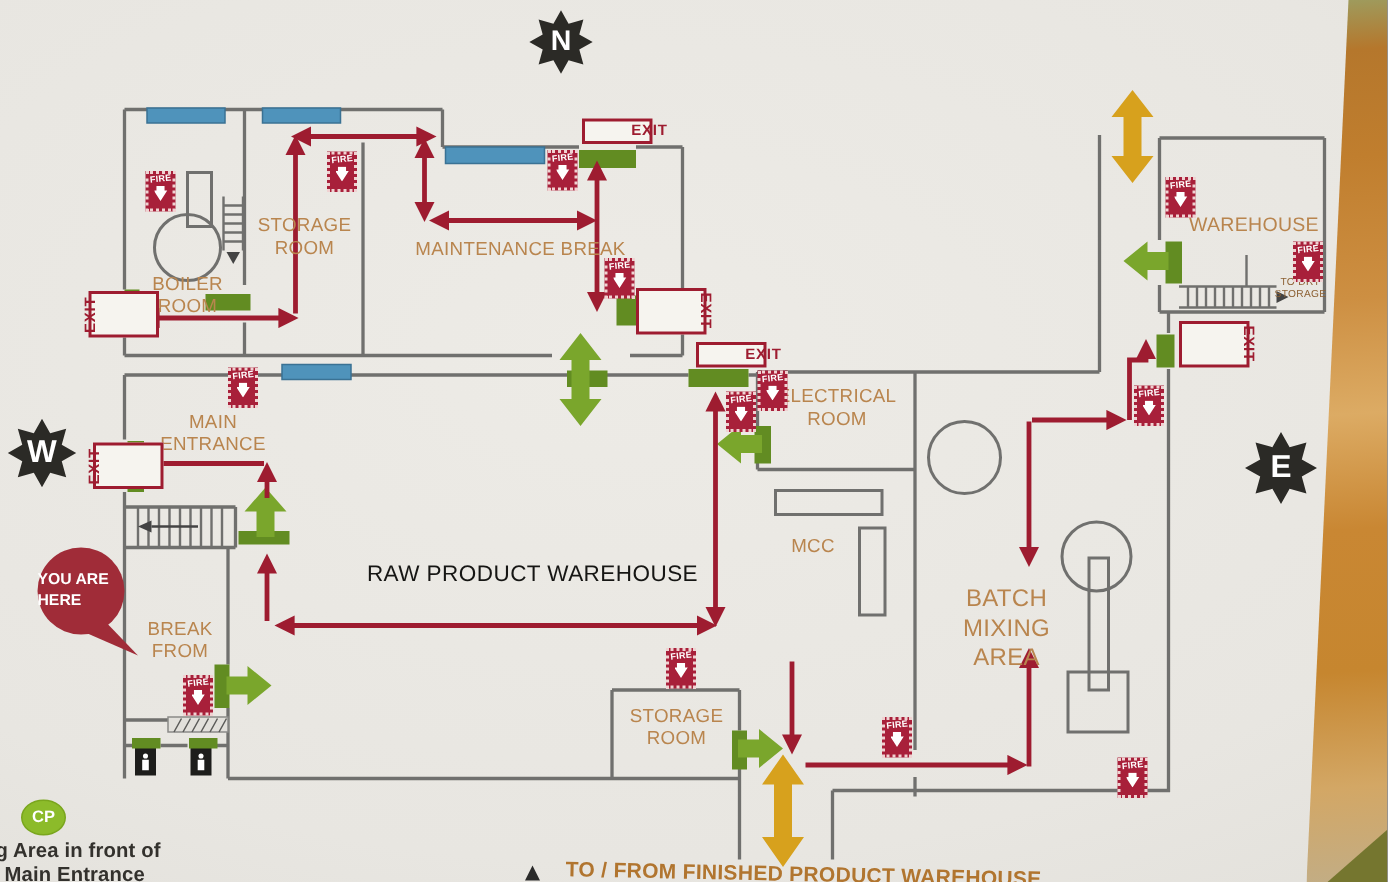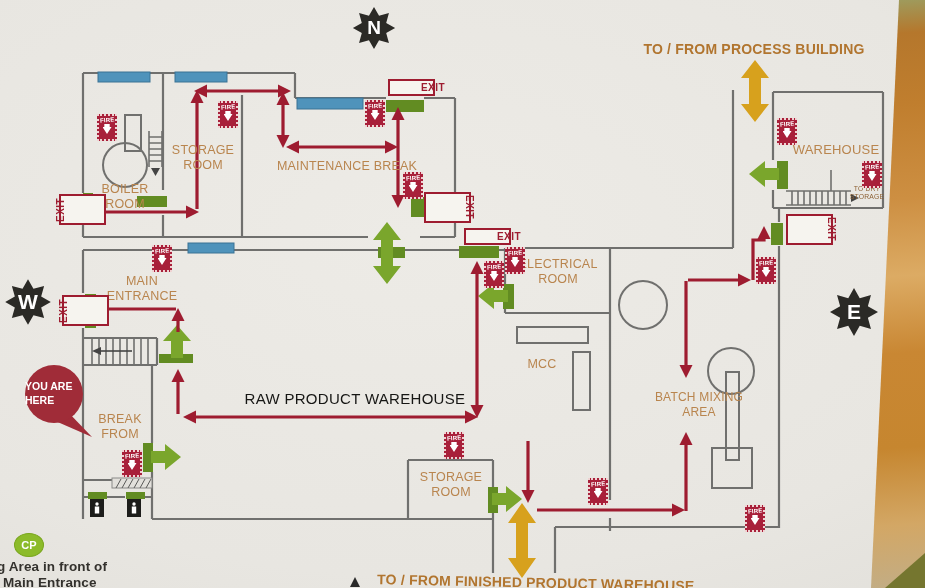--- a/index.html
+++ b/index.html
@@ -9,21 +9,21 @@
   svg{position:absolute;left:0;top:0;}
   
   .wallband{position:absolute;right:0;top:0;width:57px;height:588px;
     clip-path:polygon(31px 0,57px 0,57px 588px,3px 588px);
     background:linear-gradient(176deg,#9d9d60 0%,#b5772c 6%,#c07e2e 18%,#cd8f42 34%,#dcab64 47%,#c98733 60%,#c6862f 76%,#d3a765 89%,#c2ad85 100%);}
   .wallband2{position:absolute;right:0;top:545px;width:42px;height:43px;
     clip-path:polygon(42px 8px,42px 43px,2px 43px);background:#75762f;}
   
   .rlabel{position:absolute;font-weight:normal;color:#b9854e;text-align:center;
     line-height:1.22;letter-spacing:.2px;}
-  .big{color:#161614;letter-spacing:.3px;margin-top:16px;}
+  .big{color:#161614;letter-spacing:.3px;}
   .ext-route{position:absolute;font-weight:bold;color:#b1752f;text-align:center;letter-spacing:.2px;white-space:nowrap;}
   
   .exit{position:absolute;background:#f6f4ef;border:2px solid #9e1c30;color:#9e1c30;
     font:bold 10px/1 "Liberation Sans",sans-serif;display:flex;align-items:center;justify-content:center;
     letter-spacing:.5px;box-sizing:border-box;z-index:6;padding-left:43px;}
   .exit.h{width:31px;height:17px;}
   .exit.v{width:18px;height:31px;writing-mode:vertical-rl;}
   .exit.vccw{width:18px;height:31px;writing-mode:vertical-rl;transform:rotate(180deg);}
   
   .fire{position:absolute;width:20px;height:27px;background:#a8203a;border:2px dotted #f0d2d2;
@@ -186,32 +186,31 @@
     <polygon points="350,587 355,577 360,587" fill="#2a2a2a"></polygon>
   </svg>
 
   <div class="wallband"></div>
   <div class="wallband2"></div>
 
   <div class="cl" style="left:363px;top:17px;width:22px;font-size:19px;">N</div>
   <div class="cl" style="left:15px;top:290px;width:26px;font-size:21px;">W</div>
   <div class="cl" style="left:842px;top:300px;width:24px;font-size:21px;">E</div>
 
-  <div class="ext-route" style="left:642px;top:41px;width:224px;font-size:14px;">TO / FROM PROCESS BUILDING</div>
   <div class="ext-route" style="left:371px;top:571px;width:330px;font-size:14px;transform:rotate(1.2deg);transform-origin:left top;">TO / FROM FINISHED PRODUCT WAREHOUSE</div>
 
   <div class="rlabel" style="left:92px;top:182px;width:66px;font-size:12.5px;">BOILER ROOM</div>
   <div class="rlabel" style="left:167px;top:143px;width:72px;font-size:12.5px;">STORAGE ROOM</div>
   <div class="rlabel" style="left:272px;top:159px;width:150px;font-size:12.5px;">MAINTENANCE BREAK</div>
   <div class="rlabel" style="left:100px;top:274px;width:84px;font-size:12.5px;">MAIN ENTRANCE</div>
   <div class="rlabel" style="left:88px;top:412px;width:64px;font-size:12.5px;">BREAK FROM</div>
   <div class="rlabel big" style="left:230px;top:374px;width:250px;font-size:15px;">RAW PRODUCT WAREHOUSE</div>
   <div class="rlabel" style="left:508px;top:257px;width:100px;font-size:12.5px;">ELECTRICAL ROOM</div>
   <div class="rlabel" style="left:520px;top:357px;width:44px;font-size:12.5px;">MCC</div>
-  <div class="rlabel" style="left:618px;top:390px;width:106px;font-size:12px;margin-left:28px;">BATCH MIXING AREA</div>
+  <div class="rlabel" style="left:618px;top:390px;width:106px;font-size:16px;">BATCH MIXING AREA</div>
   <div class="rlabel" style="left:788px;top:142px;width:96px;font-size:13px;">WAREHOUSE</div>
   <div class="rlabel" style="left:413px;top:470px;width:76px;font-size:12.5px;">STORAGE ROOM</div>
   <div class="rlabel" style="left:846px;top:185px;width:42px;font-size:6.8px;color:#8d6134;">TO DRY STORAGE</div>
 
   <div class="exit vccw" style="left:59px;top:194px;">EXIT</div>
   <div class="exit h" style="left:388px;top:79px;">EXIT</div>
   <div class="exit v" style="left:424px;top:192px;">EXIT</div>
   <div class="exit vccw" style="left:62px;top:295px;">EXIT</div>
   <div class="exit h" style="left:464px;top:228px;">EXIT</div>
   <div class="exit v" style="left:786px;top:214px;">EXIT</div>

